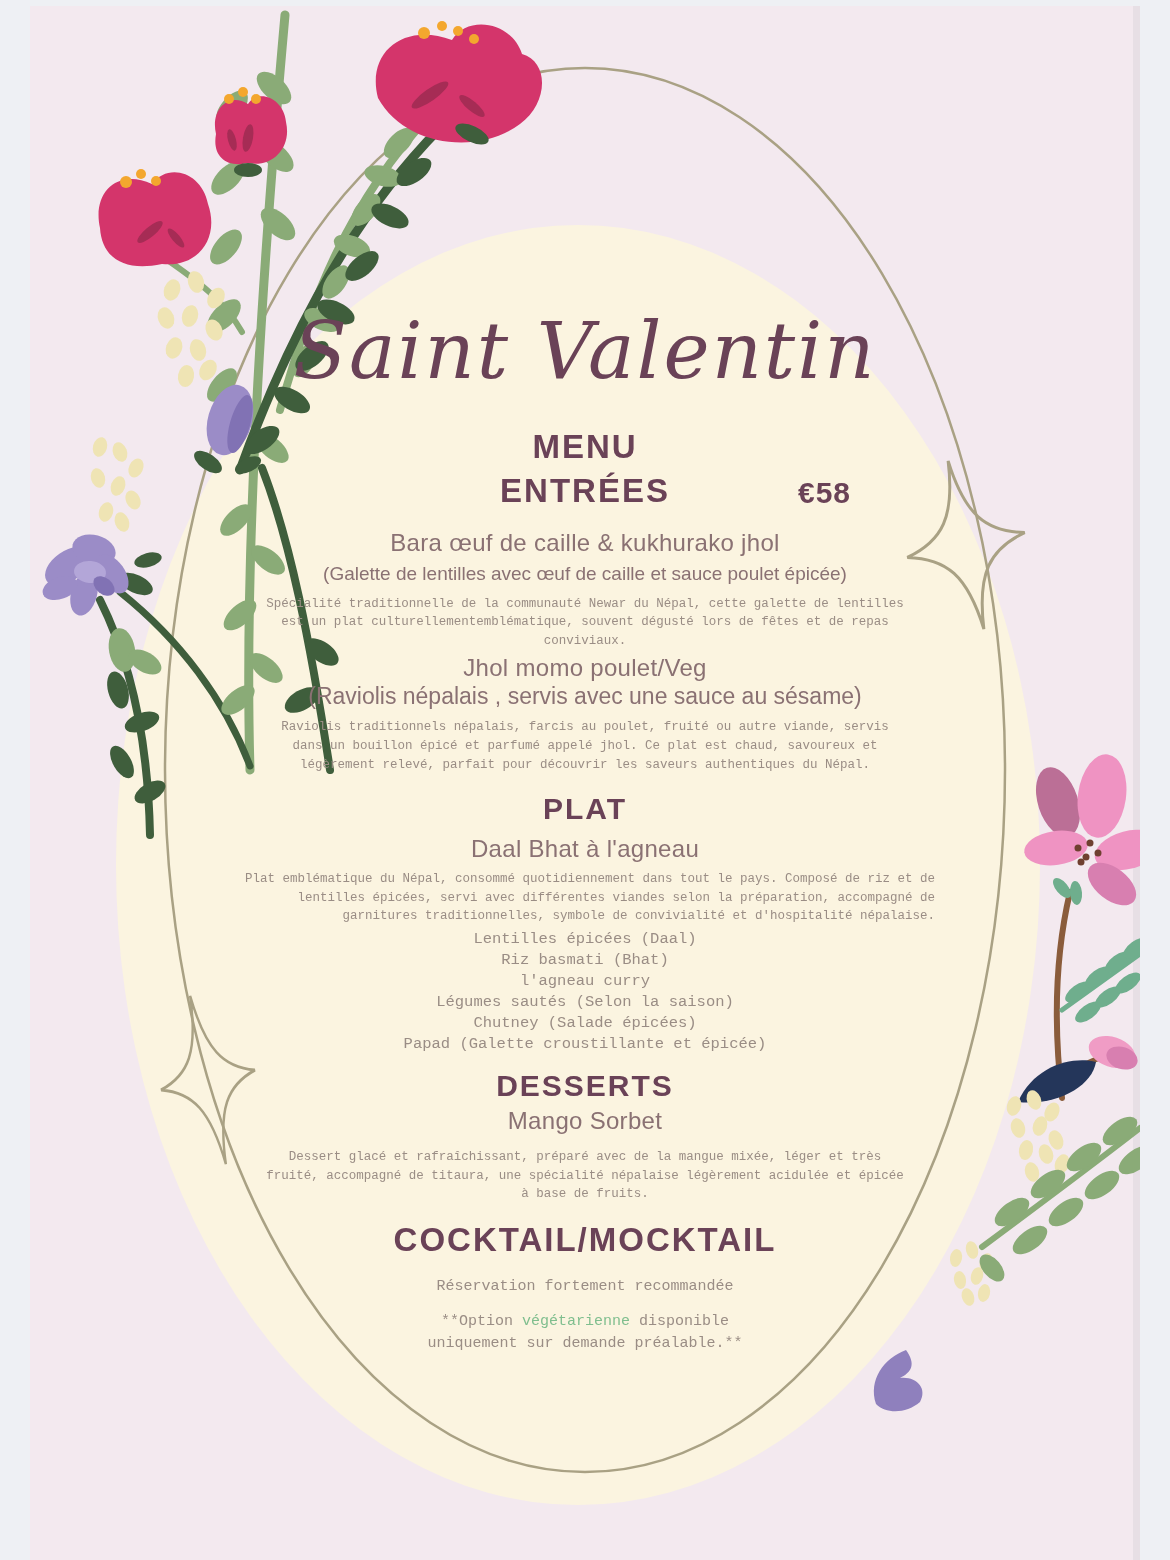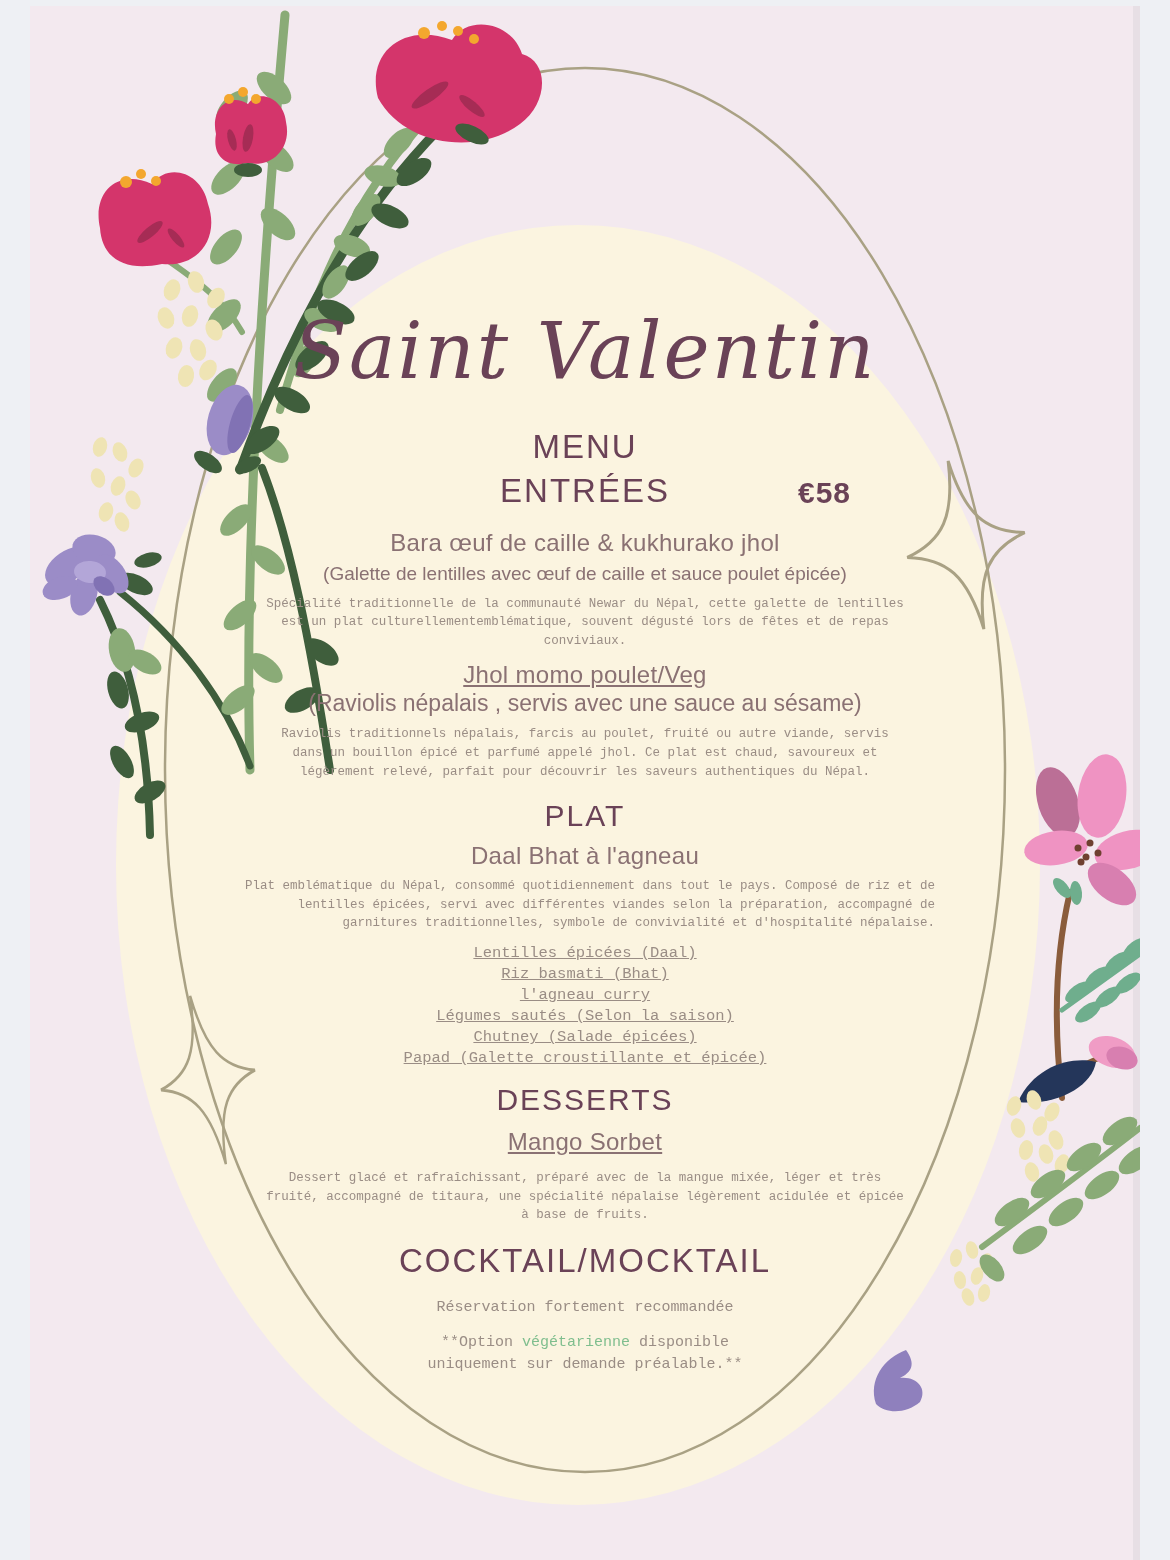--- a/index.html
+++ b/index.html
@@ -14,40 +14,40 @@
   .canvas{position:relative;width:1030px;height:1560px;}
   svg.decor{position:absolute;left:0;top:0;width:1170px;height:1560px;}
   .content{
     position:absolute;left:30px;top:0;width:1110px;height:1560px;
     text-align:center;box-sizing:border-box;padding-top:303px;
   }
   .script-title{
     font-family:"DejaVu Serif",serif;font-style:italic;
     font-size:78px;line-height:1.25;color:var(--plum);letter-spacing:2px;
   }
-  .h{font-weight:normal;color:var(--plum);letter-spacing:2px;}
+  .h{font-weight:bold;color:var(--plum);letter-spacing:2px;}
   .h-lg{font-size:33px;line-height:1.1;}
   .h-md{font-size:30px;line-height:1.15;}
   .price{
     position:absolute;left:768px;top:476px;
     font-size:30px;font-weight:bold;color:var(--plum);letter-spacing:1px;
   }
   .dish{font-size:24px;color:var(--mauve);line-height:1.2;letter-spacing:.3px;}
   .sub{color:var(--mauve);}
   .sub-sm{font-size:19px;line-height:1.3;}
   .sub-lg{font-size:23px;line-height:1.2;}
   .mono{font-family:"Liberation Mono",monospace;color:var(--taupe);}
   .desc{font-size:12.5px;line-height:1.5;max-width:640px;margin-left:auto;margin-right:auto;}
   .desc.wide{max-width:700px;text-align:right;}
   .plist{font-size:15.5px;line-height:1.36;}
   .plist span{display:block;}
   .note{font-size:15px;line-height:1.5;}
   .green{color:var(--green);}
   .mt28{margin-top:28px;} .mt20{margin-top:20px;} .mt18{margin-top:18px;}
-  .mt14{margin-top:14px;} .mt12{margin-top:12px;} .mt10{margin-top:10px;text-decoration:underline;}
+  .mt14{margin-top:14px;} .mt12{margin-top:12px;} .mt10{margin-top:3px;}
   .mt8{margin-top:8px;} .mt6{margin-top:6px;} .mt4{margin-top:4px;} .mt0{margin-top:0;}
 </style>
 </head>
 <body>
 
 <div class="canvas">
 
   <svg class="decor" viewBox="0 0 1170 1560" xmlns="http://www.w3.org/2000/svg">
     <defs>
       <clipPath id="pg">

